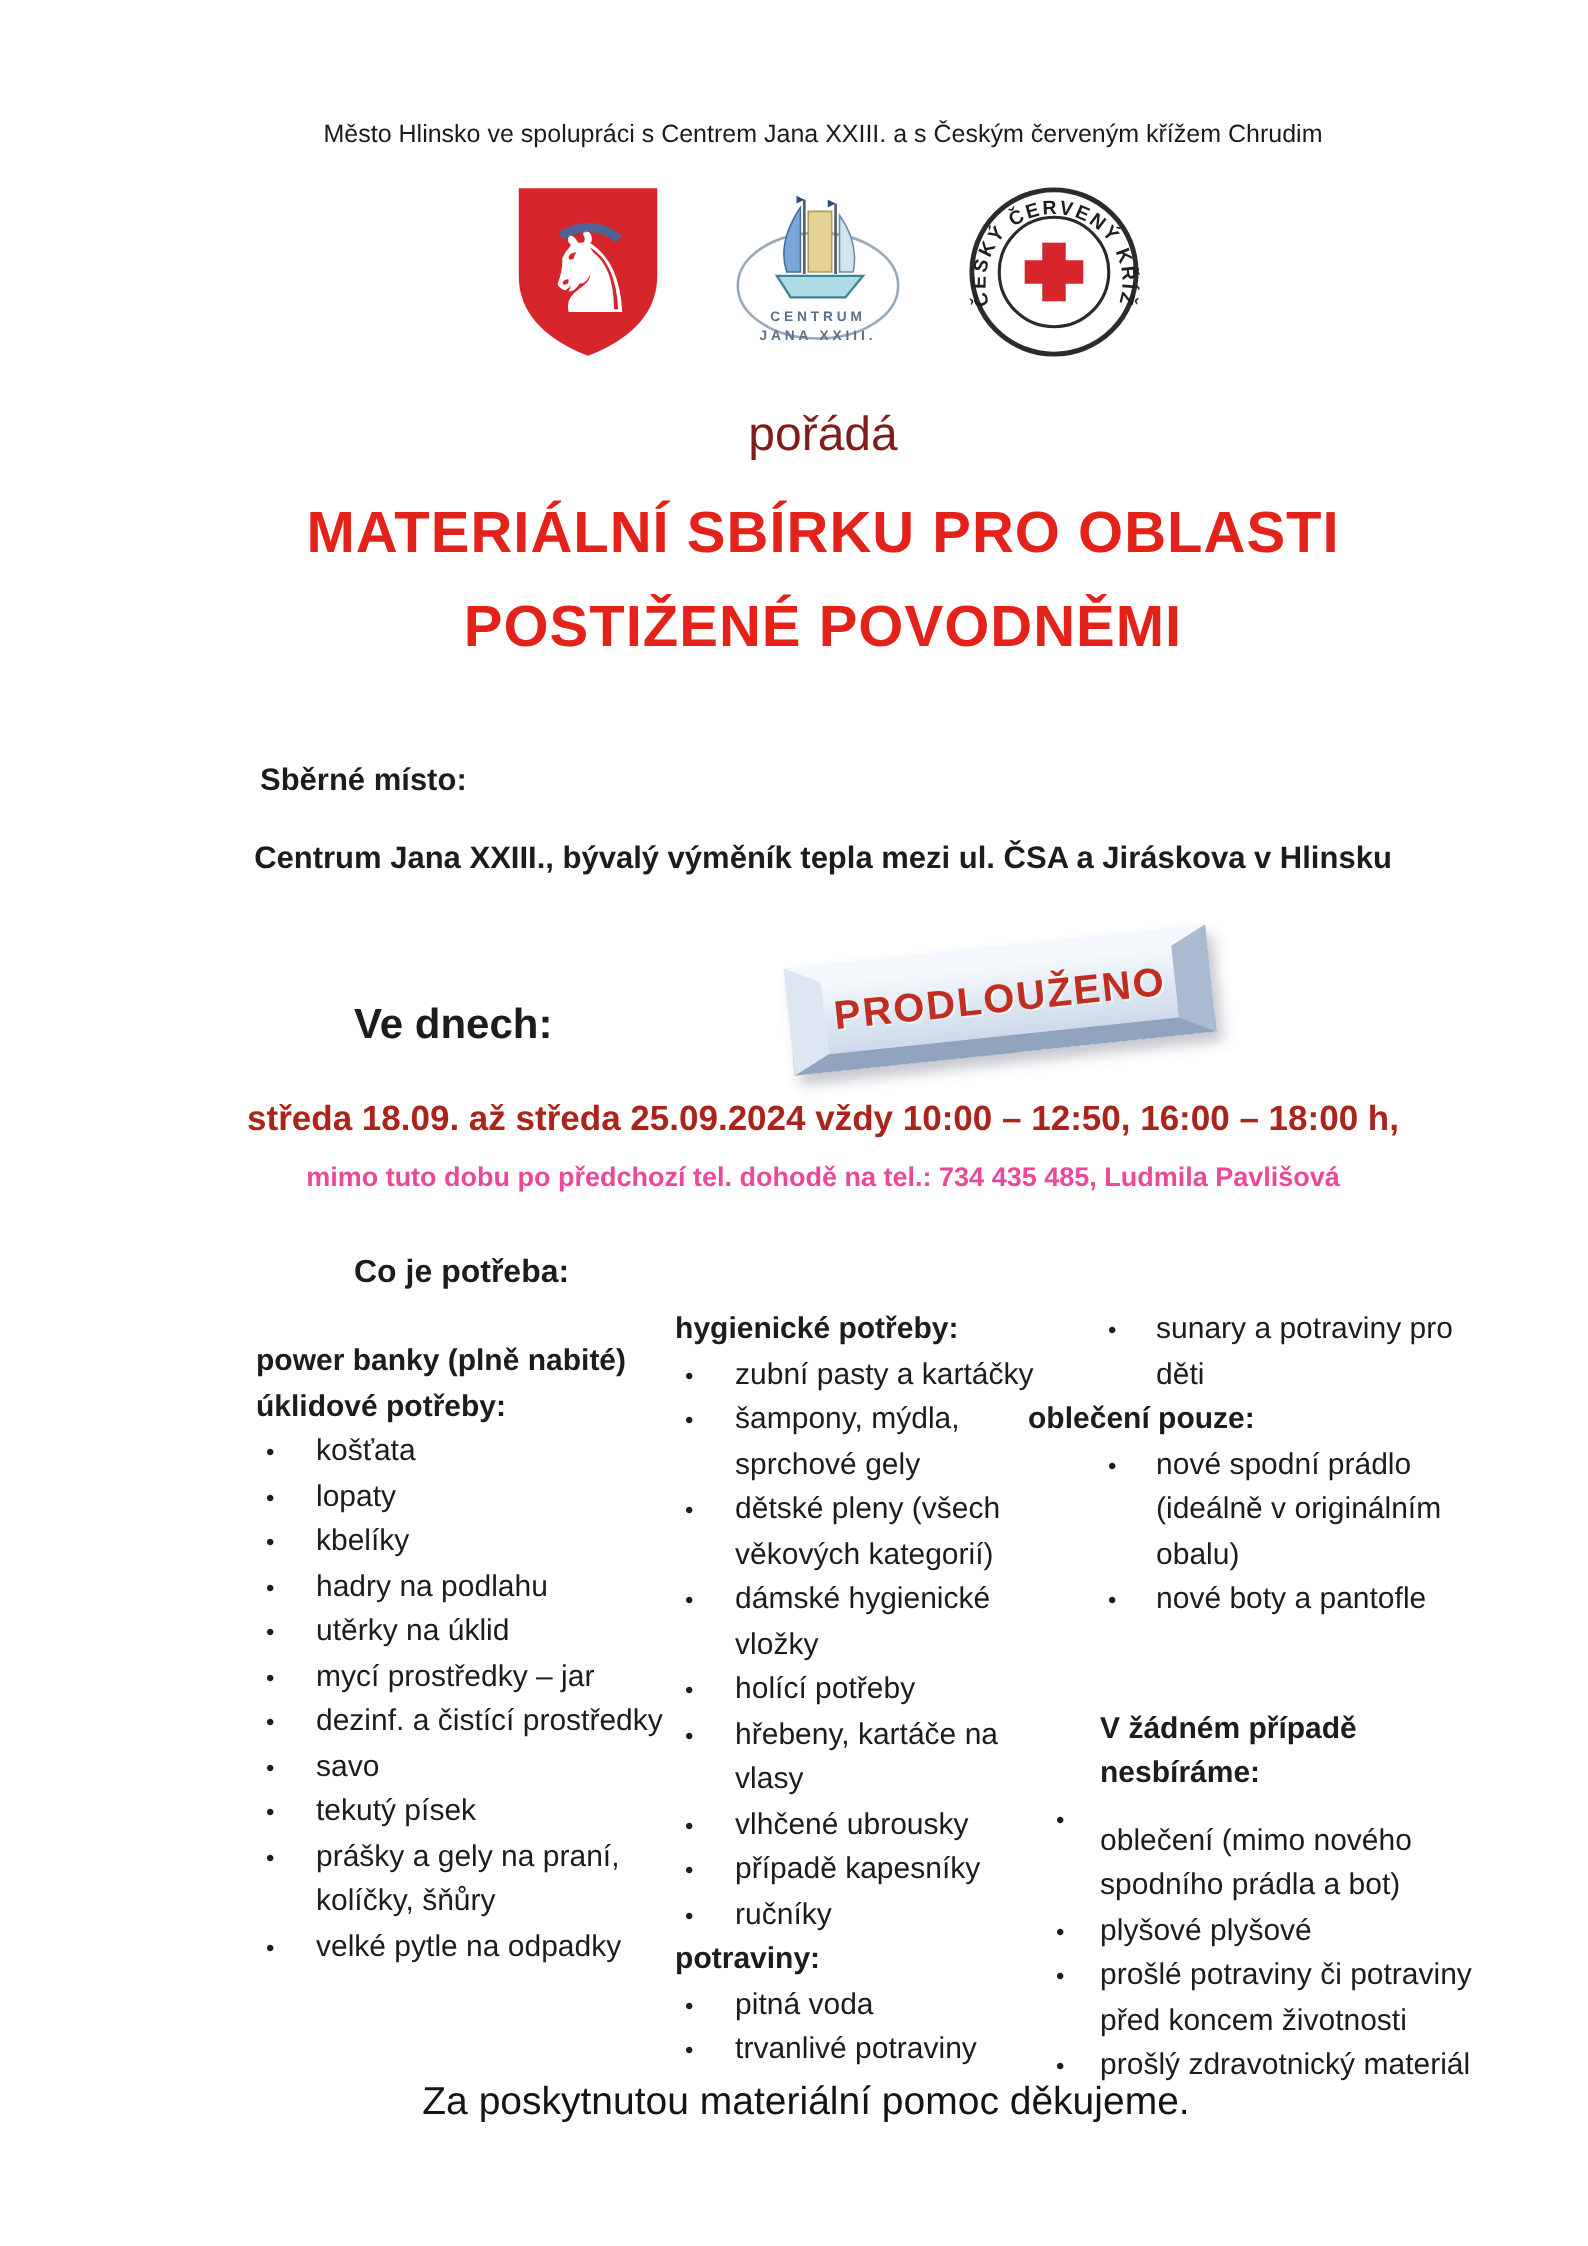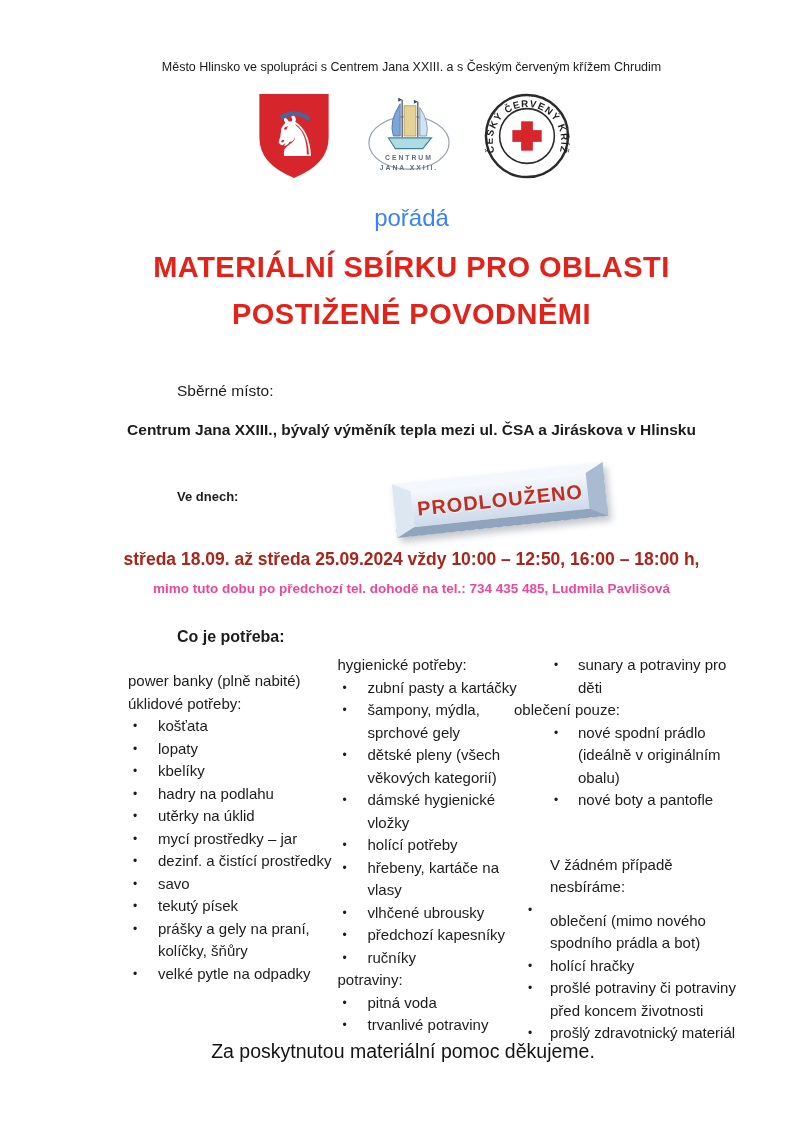--- a/index.html
+++ b/index.html
@@ -29,55 +29,55 @@
     align-items:center;
     gap:30px;
     height:92px;
   }
   .logo-row svg { display:block; }
   
   .organizes {
     margin-top:22px;
     text-align:center;
     font-size:24px;
-    color:#3b82f6;
+    color:#7f1d1d;
   }
   
   .main-title {
     margin-top:12px;
     text-align:center;
     font-weight:bold;
     font-size:29px;
     line-height:47px;
     letter-spacing:0.5px;
   }
   
   .collect-label {
     margin-top:44px;
-    margin-left:95px;
-    font-weight:normal;
+    margin-left:48px;
+    font-weight:bold;
     font-size:15.5px;
   }
   .collect-value {
     margin-top:21px;
     text-align:center;
     font-weight:bold;
     font-size:15.5px;
   }
   
   .dates-row {
     position:relative;
     margin-top:30px;
     height:66px;
   }
   .dates-label {
     position:absolute;
-    left:95px; top:20px;
-    font-weight:bold;
-    font-size:13px;
+    left:95px; top:32px;
+    font-weight:bold;
+    font-size:21px;
   }
   .badge {
     position:absolute;
     left:312px; top:4px;
     width:212px; height:54px;
     border-style:solid;
     border-width:9px 18px;
     border-color:#f4f8fc #a9bbd0 #90a5bd #dde7f2;
     background:linear-gradient(180deg,#f6f9fc 0%,#dde7f2 55%,#cddaea 100%);
     transform:rotate(-6deg);
@@ -116,21 +116,21 @@
   .columns {
     display:flex;
     margin-top:8px;
     padding-left:46px;
     font-size:15px;
   }
   .col { line-height:22.5px; }
   .col1 { width:242px; padding-top:16px; }
   .col2 { width:220px; }
   .col3 { width:246px; }
-  .bold-line, .group-heading { font-weight:normal; }
+  .bold-line, .group-heading { font-weight:bold; }
   .li { display:flex; }
   .li .b {
     flex:none;
     width:30px;
     padding-left:5px;
     font-size:12px;
   }
   .li .t { flex:1; }
   .col3 .group-a { padding-left:6px; }
   .col3 .group-a .li { padding-left:20px; }
@@ -286,21 +286,21 @@
       <div class="li">
           <span class="b">•</span>
           <span class="t">hřebeny, kartáče na vlasy</span>
         </div>
       <div class="li">
           <span class="b">•</span>
           <span class="t">vlhčené ubrousky</span>
         </div>
       <div class="li">
           <span class="b">•</span>
-          <span class="t">předchozí kapesníky</span>
+          <span class="t">případě kapesníky</span>
         </div>
       <div class="li">
           <span class="b">•</span>
           <span class="t">ručníky</span>
         </div>
       <div class="group-heading">potraviny:</div>
       <div class="li">
           <span class="b">•</span>
           <span class="t">pitná voda</span>
         </div>
@@ -327,21 +327,21 @@
           </div>
       </div>
       <div class="group-b">
         <div class="group-heading">V žádném případě nesbíráme:</div>
         <div class="li">
             <span class="b">•</span>
             <span class="t" style="max-width:165px;margin-top:11px;">oblečení (mimo nového spodního prádla a bot)</span>
           </div>
         <div class="li">
             <span class="b">•</span>
-            <span class="t">holící hračky</span>
+            <span class="t">plyšové plyšové</span>
           </div>
         <div class="li">
             <span class="b">•</span>
             <span class="t" style="max-width:200px;">prošlé potraviny či potraviny před koncem životnosti</span>
           </div>
         <div class="li">
             <span class="b">•</span>
             <span class="t">prošlý zdravotnický materiál</span>
           </div>
       </div>

